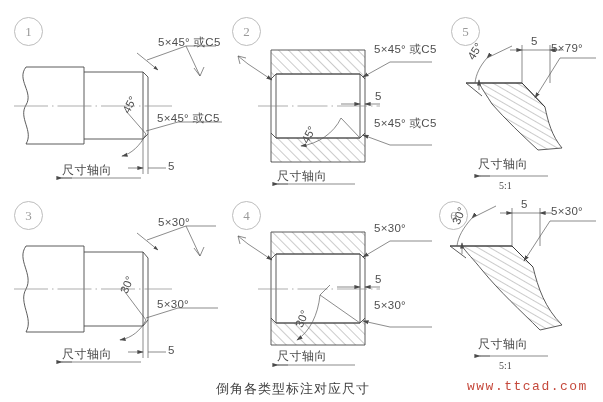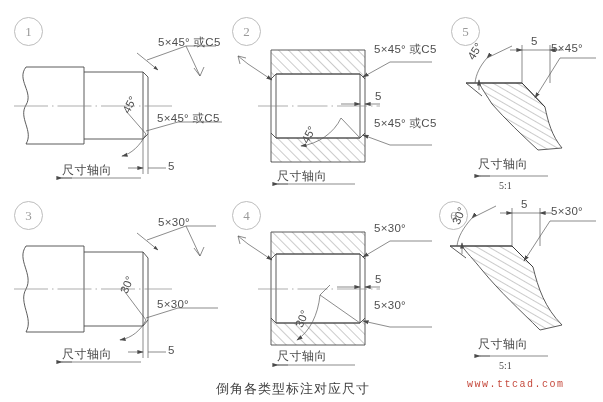--- a/index.html
+++ b/index.html
@@ -95,21 +95,21 @@
   }
   .caption {
     position: absolute;
     font-size: 13px;
     color: #3f3f3f;
     font-family: "DejaVu Sans", sans-serif;
     letter-spacing: 1px;
   }
   .watermark {
     position: absolute;
-    font-size: 10px;
+    font-size: 13px;
     color: #c0392b;
     font-family: "Liberation Mono", monospace;
     letter-spacing: 1.5px;
     opacity: 0.92;
   }
 </style>
 </head>
 <body>
 
 <div id="canvas-root">
@@ -344,21 +344,21 @@
   <div class="txt rot45" style="left:121px; top:110px;">45°</div>
   <div class="txt num-txt" style="left:168px; top:161px;">5</div>
   <div class="txt cn-txt" style="left:62px; top:164px;">尺寸轴向</div>
 
   <div class="txt dim-txt" style="left:374px; top:44px;">5×45° 或C5</div>
   <div class="txt dim-txt" style="left:374px; top:118px;">5×45° 或C5</div>
   <div class="txt rot45" style="left:300px; top:140px;">45°</div>
   <div class="txt num-txt" style="left:375px; top:91px;">5</div>
   <div class="txt cn-txt" style="left:277px; top:170px;">尺寸轴向</div>
 
-  <div class="txt dim-txt" style="left:551px; top:43px;">5×45°</div>
+  <div class="txt dim-txt" style="left:551px; top:43px;">5×79°</div>
   <div class="txt rot-ang-5" style="left:466px; top:56px;">45°</div>
   <div class="txt num-txt" style="left:531px; top:36px;">5</div>
   <div class="txt cn-txt" style="left:478px; top:158px;">尺寸轴向</div>
   <div class="txt scale-txt" style="left:499px; top:181px;">5:1</div>
 
   <div class="txt dim-txt" style="left:158px; top:217px;">5×30°</div>
   <div class="txt dim-txt" style="left:157px; top:299px;">5×30°</div>
   <div class="txt rot30" style="left:119px; top:291px;">30°</div>
   <div class="txt num-txt" style="left:168px; top:345px;">5</div>
   <div class="txt cn-txt" style="left:62px; top:348px;">尺寸轴向</div>

